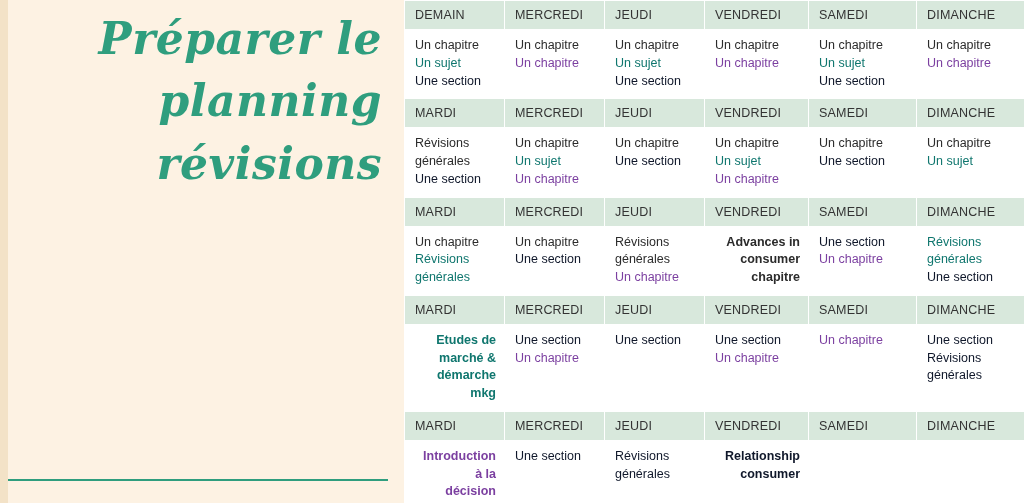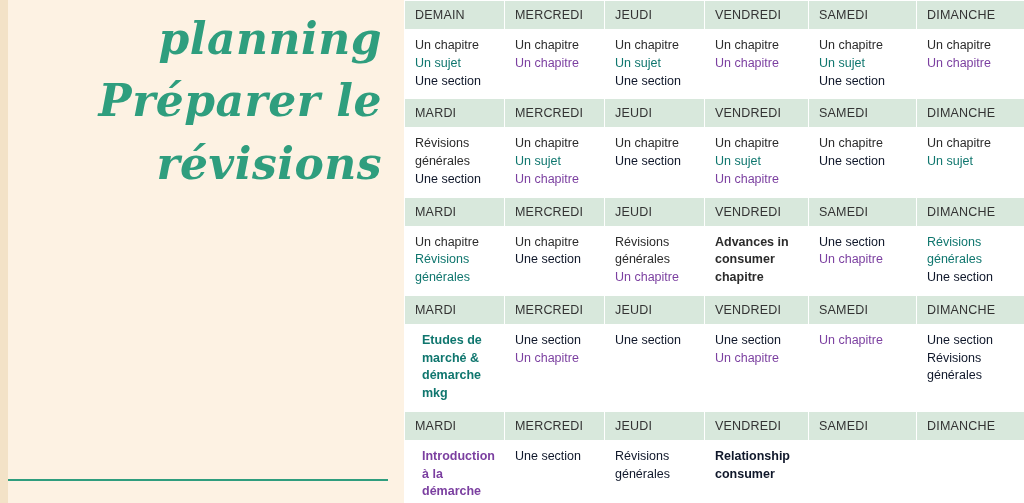--- a/index.html
+++ b/index.html
@@ -71,36 +71,36 @@
   }
   tr.body td{
     background:#ffffff;
   }
   .cell-lines{display:block;}
   .ln{display:block;line-height:1.42;}
   .dark{color:#2b2b2b;}
   .green{color:#0f766e;}
   .orange{color:#0f172a;}
   .purple{color:#7b3fa0;}
-  .bold{font-weight:bold;}
+  .bold{font-weight:bold;text-align:right;}
   .empty-cell{background:#ffffff;}
   
   td.tint{background:#eaf3ec;padding-left:17px;}
 </style>
 </head>
 <body>
 
 <div class="left-bar">
   <div class="left-bar-accent"></div>
 </div>
 
 <div class="title-wrap">
   <h1 class="title">
+    <span class="ln">Préparer le</span>
     <span class="ln">planning</span>
-    <span class="ln">Préparer le</span>
     <span class="ln">révisions</span>
   </h1>
 </div>
 <div class="title-rule"></div>
 
 <div class="table-area">
   <table>
     <colgroup>
       <col class="c0">
         <col class="c1">
@@ -310,21 +310,21 @@
           <td>JEUDI</td>
           <td>VENDREDI</td>
           <td>SAMEDI</td>
           <td>DIMANCHE</td>
         </tr>
         <tr class="body">
           <td class="tint">
             <span class="cell-lines">
               <span class="ln purple bold">Introduction</span>
               <span class="ln purple bold">à la</span>
-              <span class="ln purple bold">démarche</span>
+              <span class="ln purple bold">décision</span>
               <span class="ln purple bold">géopolitique</span>
             </span>
           </td>
           <td>
             <span class="cell-lines">
               <span class="ln orange">Une section</span>
             </span>
           </td>
           <td>
             <span class="cell-lines">

